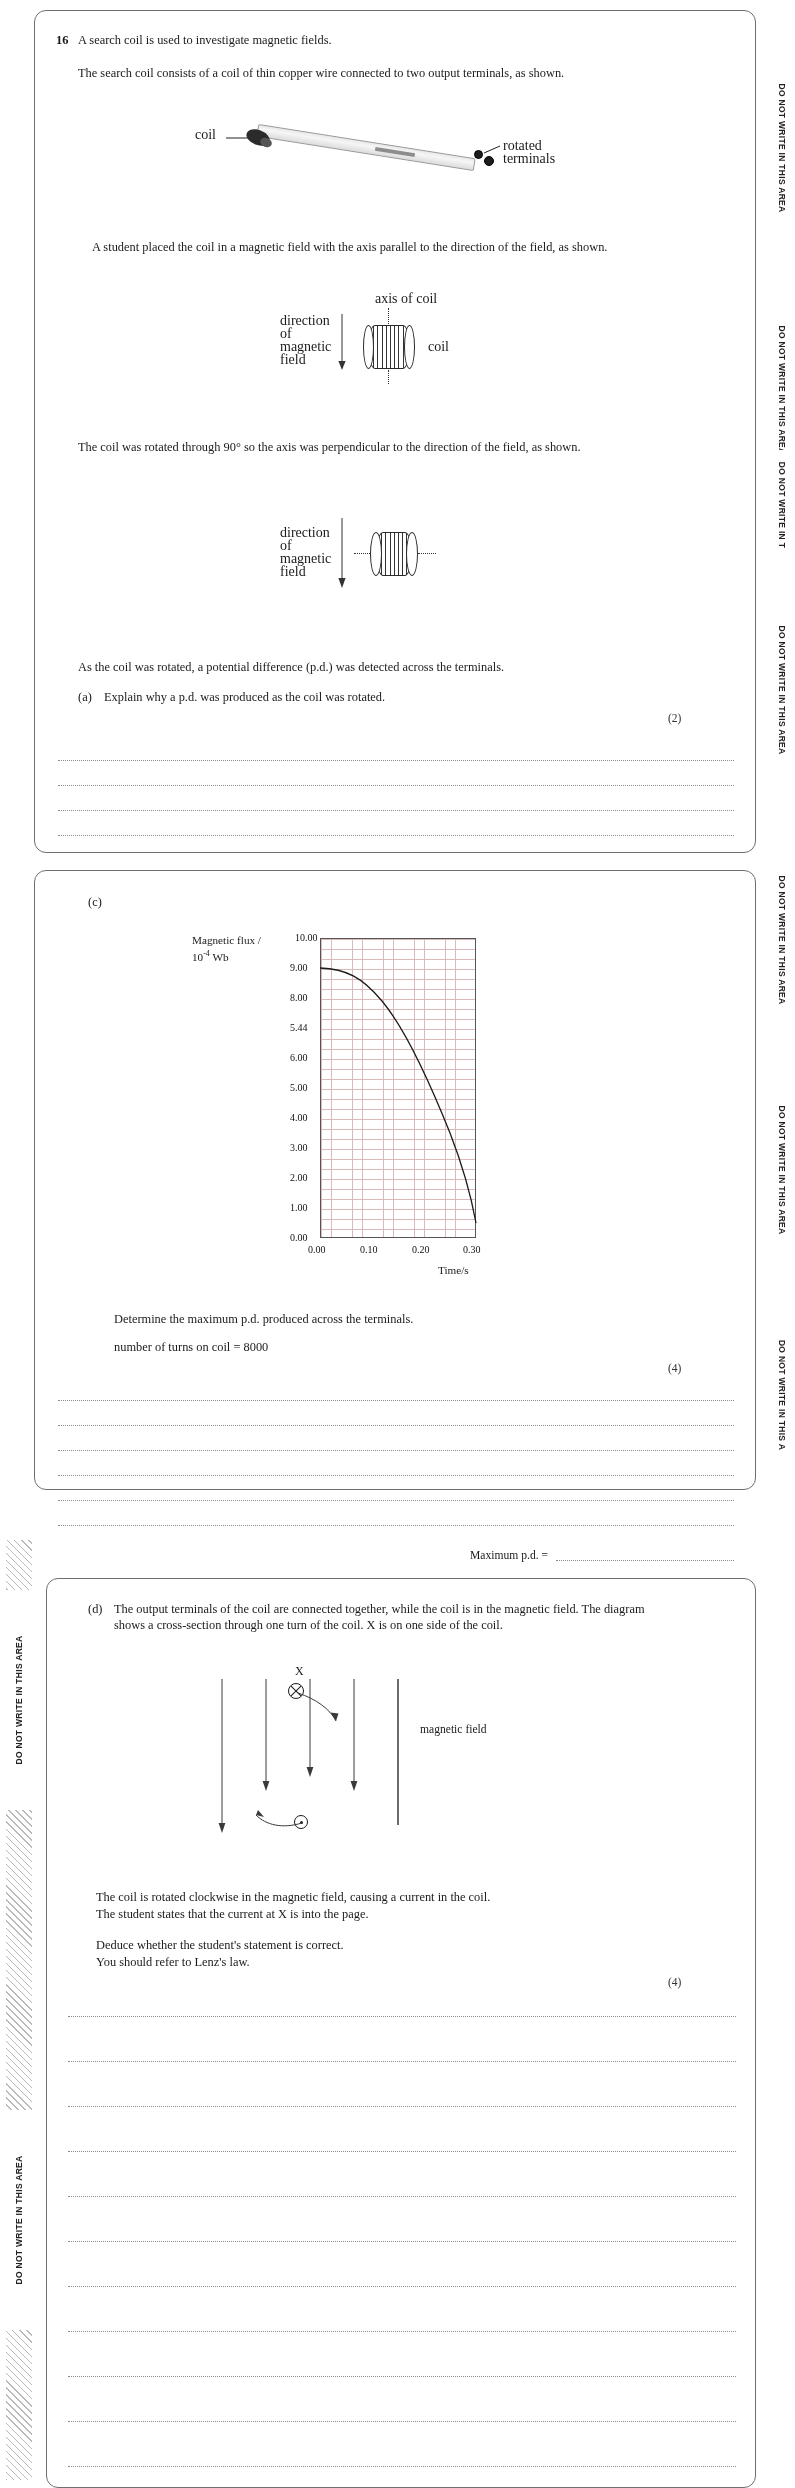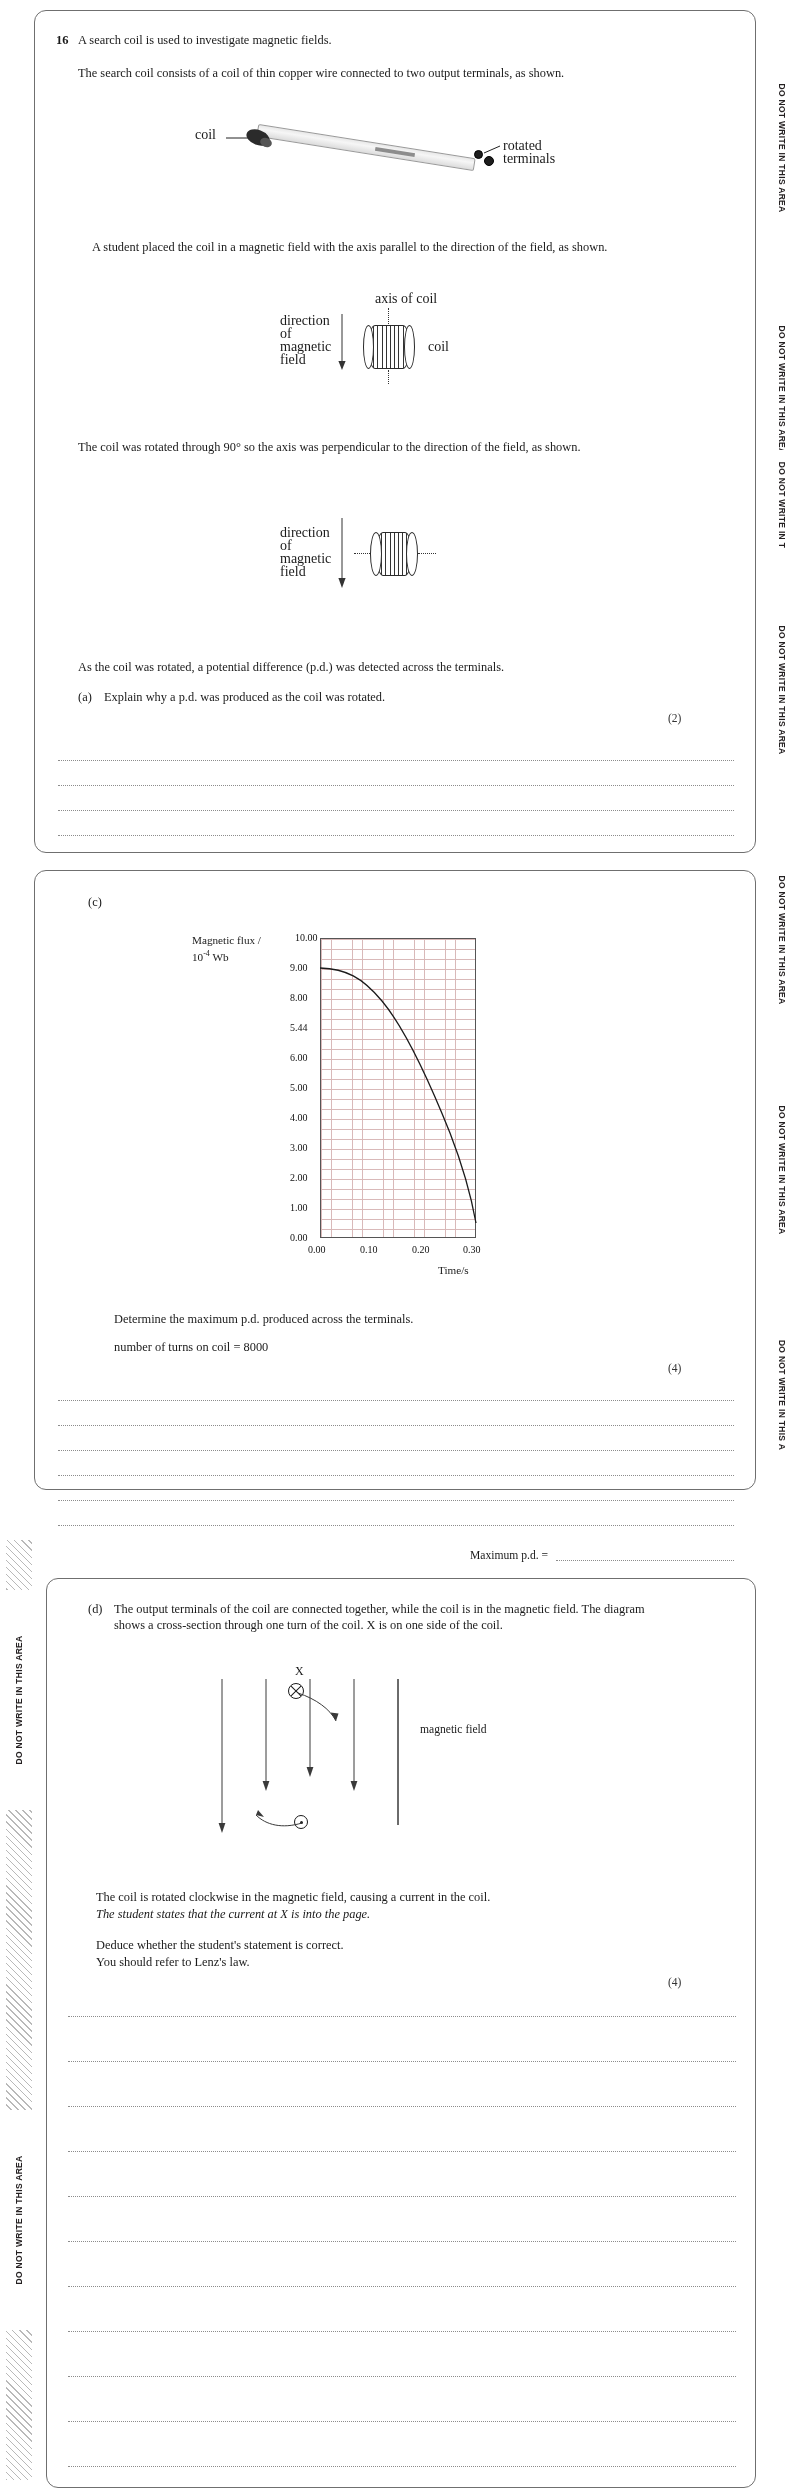--- a/index.html
+++ b/index.html
@@ -370,21 +370,21 @@
       <path d="M166 56 L160.5 47.5 L168.5 48.5 Z" fill="#3a3a3a"></path>
       <path d="M132 158 C112 164 96 160 86 150" fill="none" stroke="#3a3a3a" stroke-width="1"></path>
       <path d="M86 150 L94 152 L88 145 Z" fill="#3a3a3a"></path>
       <line x1="228" y1="14" x2="228" y2="160" stroke="#3a3a3a" stroke-width="1"></line>
     </svg>
 
     <div class="label" style="left:234px; top:58px; font-size:11.6px;margin-left:16px;">magnetic field</div>
   </div>
 
   <div class="txt" style="left:96px; top:1890px; width:600px;">The coil is rotated clockwise in the magnetic field, causing a current in the coil.</div>
-  <div class="txt" style="left:96px; top:1907px; width:600px;font-style:italic;">The student states that the current at X is into the page.</div>
+  <div class="txt" style="left:96px; top:1907px; width:600px;">The student states that the current at X is into the page.</div>
   <div class="txt" style="left:96px; top:1938px; width:600px;">Deduce whether the student's statement is correct.</div>
   <div class="txt" style="left:96px; top:1955px; width:600px;">You should refer to Lenz's law.</div>
   <div class="marks" style="left:668px; top:1976px;">(4)</div>
 
   <div class="dotline" style="left:68px; top:2016px; width:668px;"></div>
   <div class="dotline" style="left:68px; top:2061px; width:668px;"></div>
   <div class="dotline" style="left:68px; top:2106px; width:668px;"></div>
   <div class="dotline" style="left:68px; top:2151px; width:668px;"></div>
   <div class="dotline" style="left:68px; top:2196px; width:668px;"></div>
   <div class="dotline" style="left:68px; top:2241px; width:668px;"></div>

